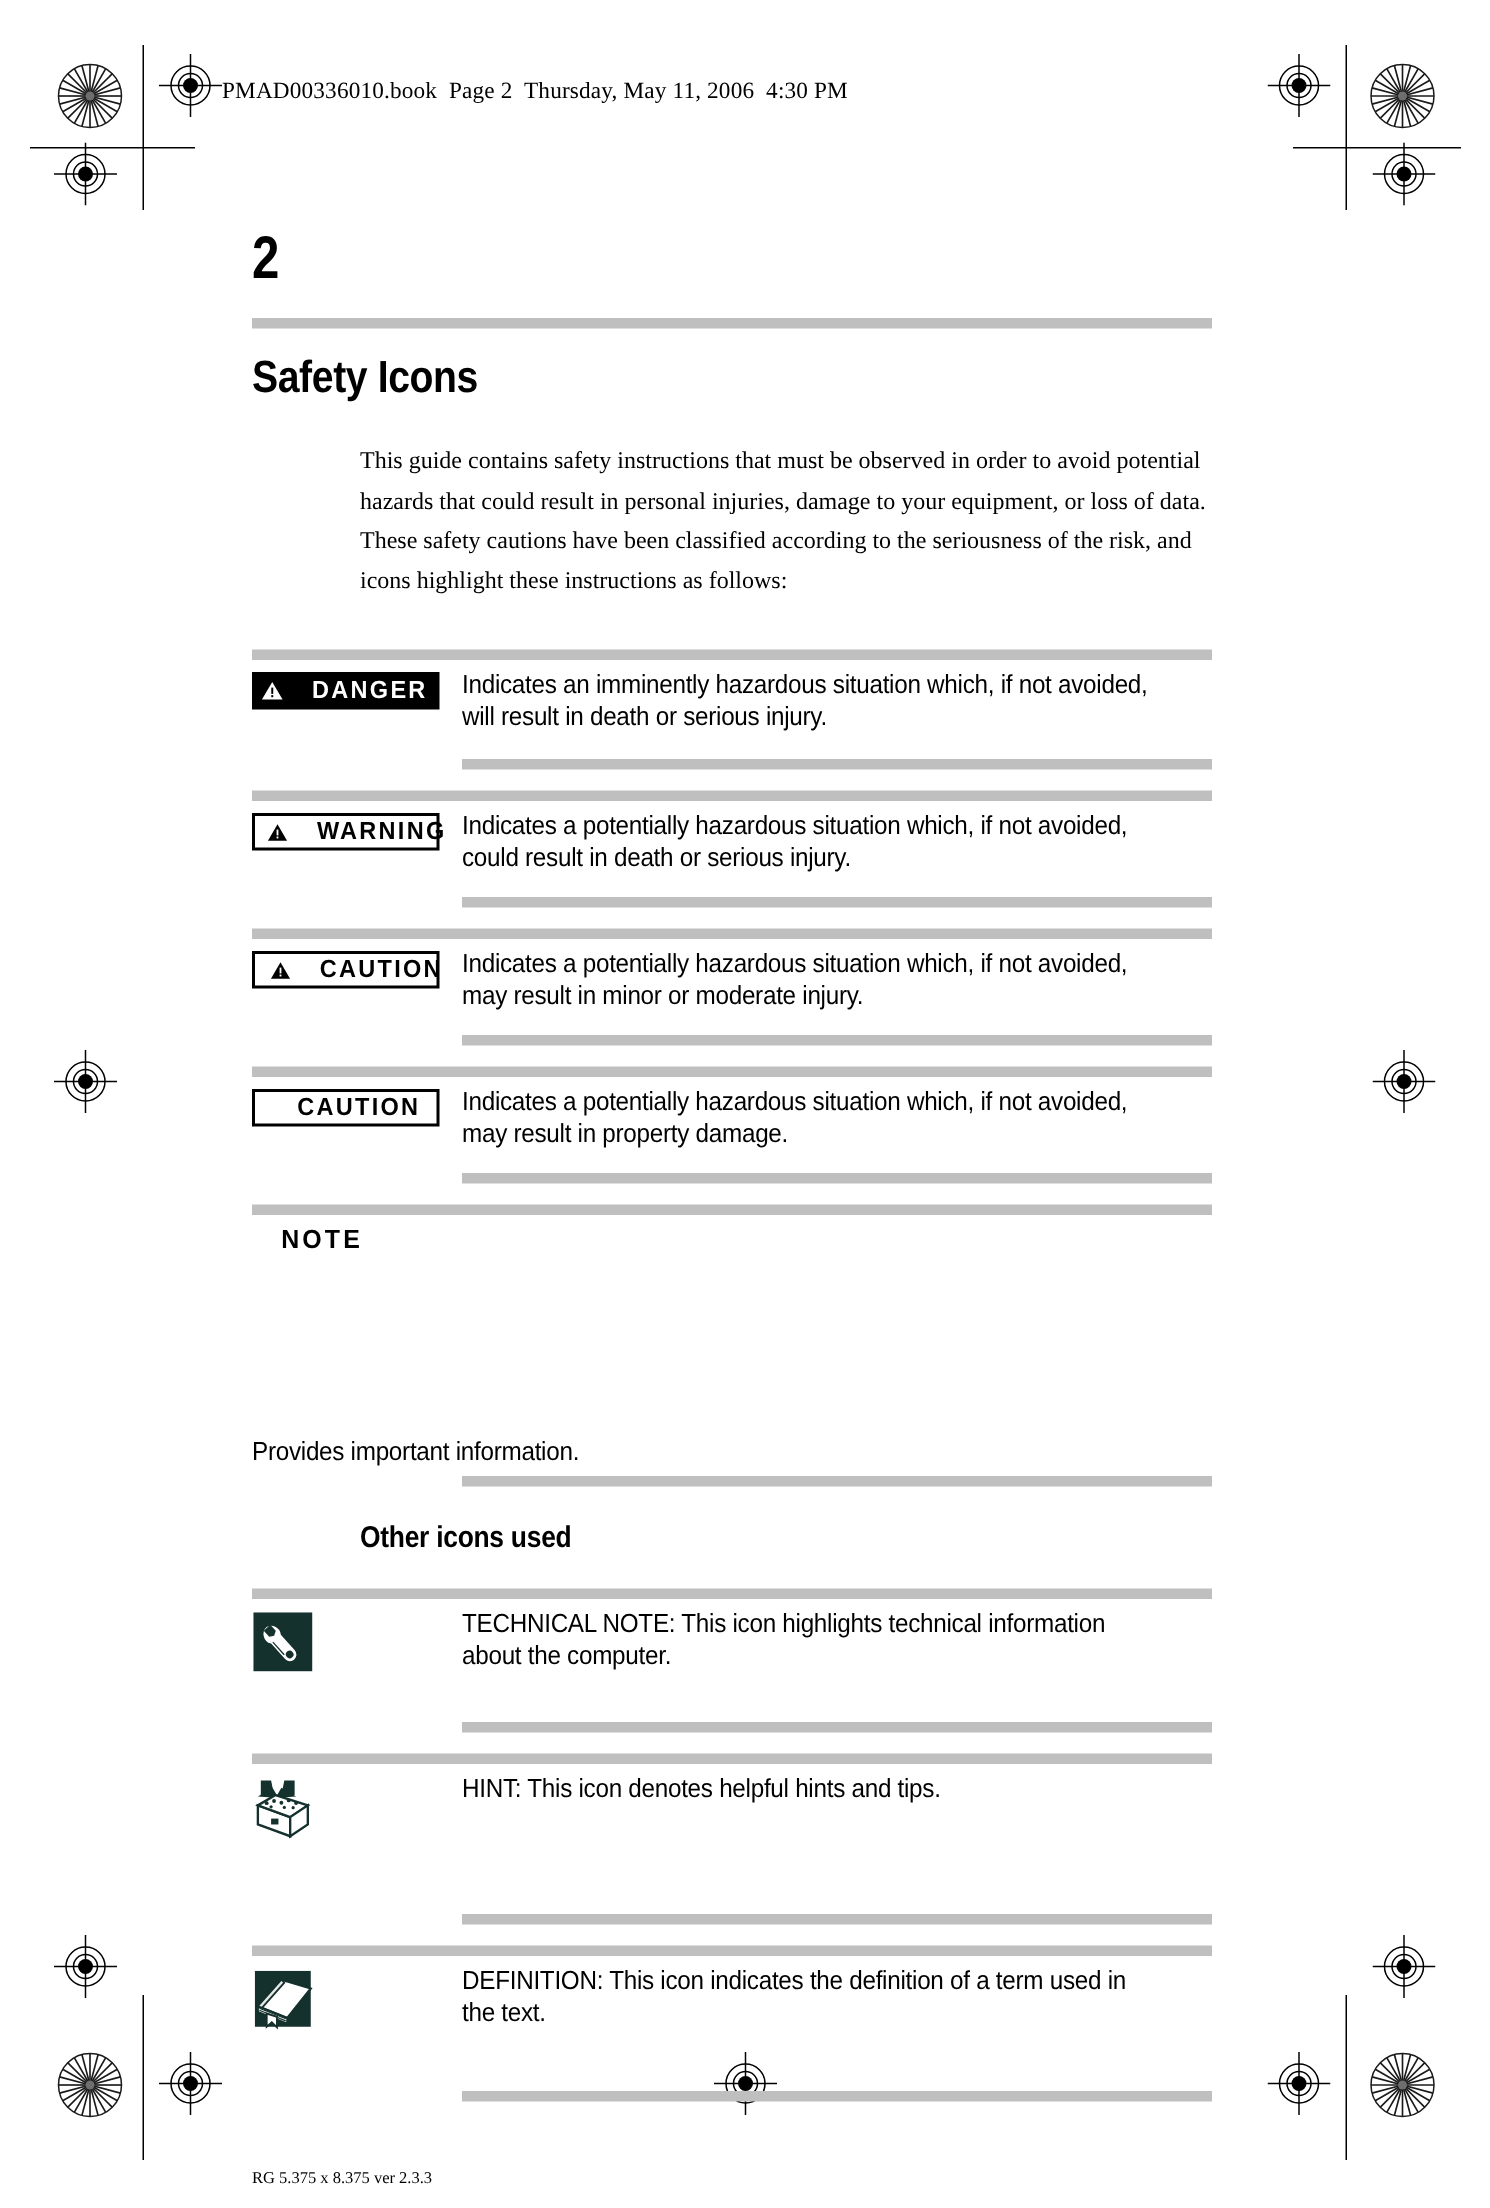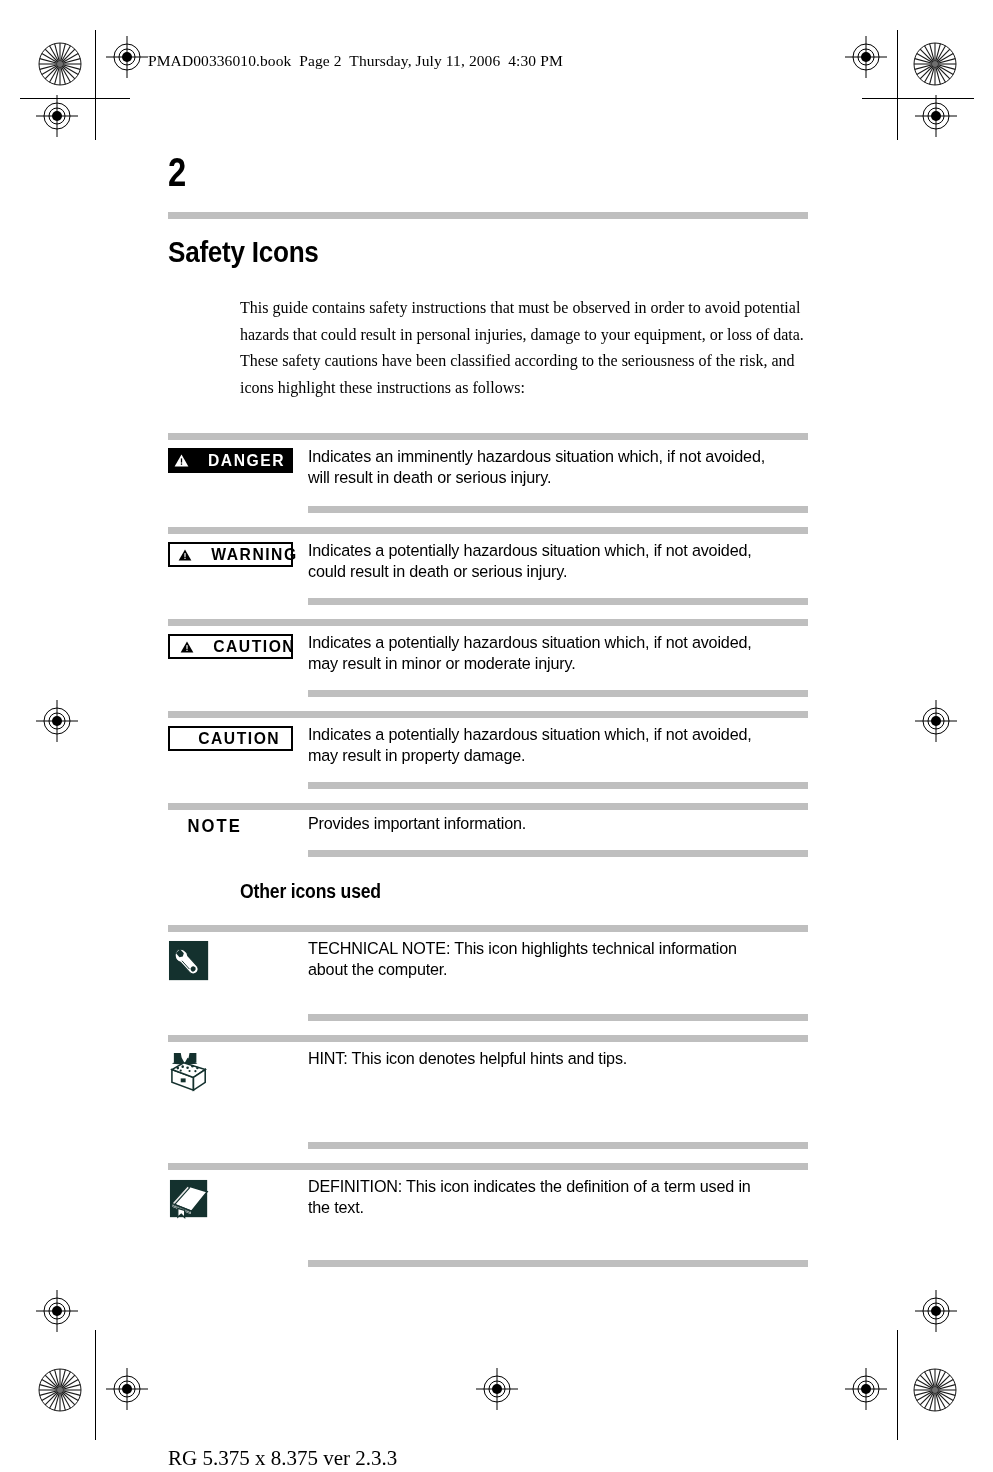--- a/index.html
+++ b/index.html
@@ -192,21 +192,21 @@
     padding-top: 8px;
     padding-left: 0px;
   }
   .pic-icon { width: 47px; height: 47px; display: block; }
 
   .footer {
     position: absolute;
     left: 168px;
     top: 1446px;
     font-family: "Liberation Serif", serif;
-    font-size: 21px;
+    font-size: 11px;
   }
 </style>
 </head>
 <body>
 
 <div class="reg-layer">
 
   <svg class="reg" style="left:38px; top:42px;" width="44" height="44" viewBox="0 0 44 44">
     <g>
       <circle cx="22" cy="22" r="21" fill="#ffffff"></circle>
@@ -424,21 +424,21 @@
   <div class="trim-line trim-v" style="left:95px; top:30px; height:110px;"></div>
   <div class="trim-line trim-v" style="left:897px; top:30px; height:110px;"></div>
   <div class="trim-line trim-h" style="left:20px; top:98px; width:110px;"></div>
   <div class="trim-line trim-h" style="left:862px; top:98px; width:112px;"></div>
   <div class="trim-line trim-v" style="left:95px; top:1330px; height:110px;"></div>
   <div class="trim-line trim-v" style="left:897px; top:1330px; height:110px;"></div>
 </div>
 
 <div class="page">
 
-  <div class="book-header">PMAD00336010.book  Page 2  Thursday, July 11, 2006  4:30 PM</div>
+  <div class="book-header">PMAD00336010.book  Page 2  Thursday, May 11, 2006  4:30 PM</div>
 
   <div class="content">
 
     <div class="page-number">2</div>
 
     <div class="rule-full"></div>
 
     <h1 class="section-title">Safety Icons</h1>
 
     <p class="body-para">This guide contains safety instructions that must be observed in order to avoid potential hazards that could result in personal injuries, damage to your equipment, or loss of data. These safety cautions have been classified according to the seriousness of the risk, and icons highlight these instructions as follows:</p>
@@ -498,21 +498,21 @@
         <div class="safety-label-cell">
           <span class="badge badge-outline">
             <span class="txt">CAUTION</span>
           </span>
         </div>
         <div class="safety-desc">Indicates a potentially hazardous situation which, if not avoided, may result in property damage.</div>
       </div>
       <div class="rule-indent" style="margin-top:16px;"></div>
 
       <div class="rule-full" style="margin-top:14px;"></div>
-      <div class="safety-row" style="min-height:34px;">
+      <div class="safety-row" style="min-height:34px;flex-direction:column;">
         <div class="safety-label-cell" style="padding-top:4px;">
           <span class="badge badge-plain">
             <span class="txt">NOTE</span>
           </span>
         </div>
         <div class="safety-desc" style="padding-top:3px;">Provides important information.</div>
       </div>
       <div class="rule-indent" style="margin-top:6px;"></div>
     </div>
 

